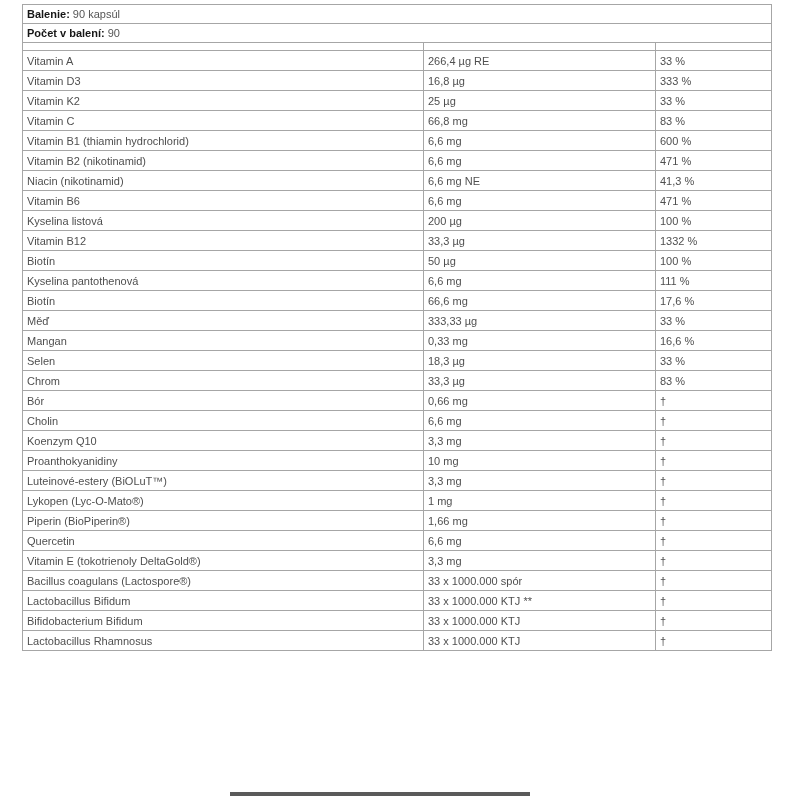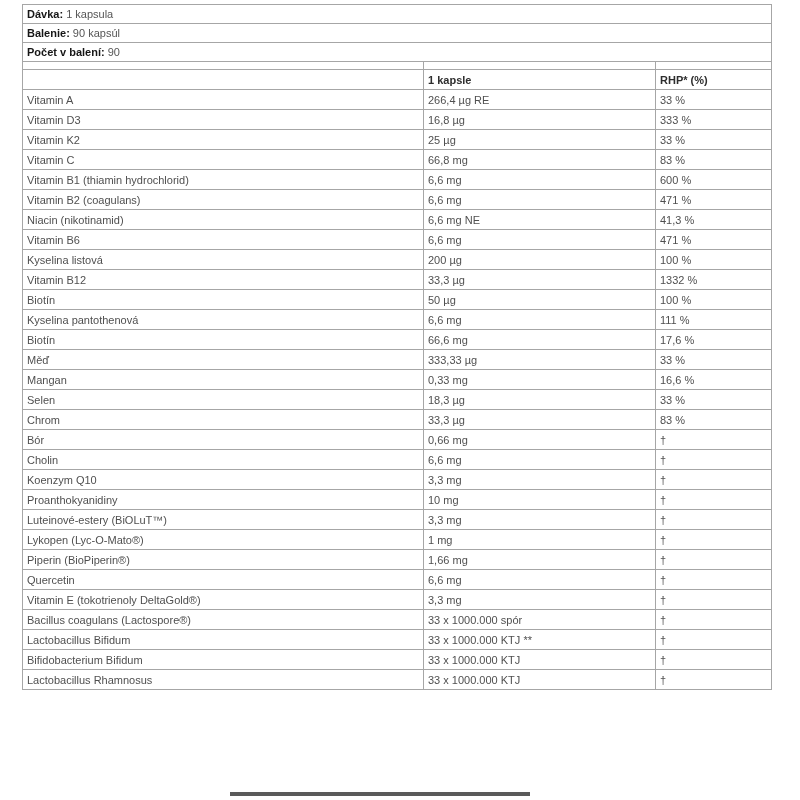--- a/index.html
+++ b/index.html
@@ -52,38 +52,30 @@
 
 <div class="page">
   <table class="facts">
     <colgroup>
       <col style="width:401px">
       <col style="width:232px">
       <col style="width:116px">
     </colgroup>
     <tbody>
         <tr class="info-row">
-          <td colspan="3"><span class="info-label">Dávka:</span> <span class="info-value"> 1 kapsula</span></td>
-        </tr>
-        <tr class="info-row">
           <td colspan="3"><span class="info-label">Balenie:</span> <span class="info-value"> 90 kapsúl</span></td>
         </tr>
         <tr class="info-row">
           <td colspan="3"><span class="info-label">Počet v balení:</span> <span class="info-value"> 90</span></td>
         </tr>
         <tr class="spacer-row">
           <td></td>
           <td></td>
           <td></td>
         </tr>
-        <tr class="header-row">
-          <td></td>
-          <td>1 kapsle</td>
-          <td>RHP* (%)</td>
-        </tr>
         <tr>
           <td class="name-cell">Vitamin A</td>
           <td class="amount-cell">266,4 µg RE</td>
           <td class="rhp-cell">33 %</td>
         </tr>
         <tr>
           <td class="name-cell">Vitamin D3</td>
           <td class="amount-cell">16,8 µg</td>
           <td class="rhp-cell">333 %</td>
         </tr>
@@ -96,21 +88,21 @@
           <td class="name-cell">Vitamin C</td>
           <td class="amount-cell">66,8 mg</td>
           <td class="rhp-cell">83 %</td>
         </tr>
         <tr>
           <td class="name-cell">Vitamin B1 (thiamin hydrochlorid)</td>
           <td class="amount-cell">6,6 mg</td>
           <td class="rhp-cell">600 %</td>
         </tr>
         <tr>
-          <td class="name-cell">Vitamin B2 (coagulans)</td>
+          <td class="name-cell">Vitamin B2 (nikotinamid)</td>
           <td class="amount-cell">6,6 mg</td>
           <td class="rhp-cell">471 %</td>
         </tr>
         <tr>
           <td class="name-cell">Niacin (nikotinamid)</td>
           <td class="amount-cell">6,6 mg NE</td>
           <td class="rhp-cell">41,3 %</td>
         </tr>
         <tr>
           <td class="name-cell">Vitamin B6</td>

